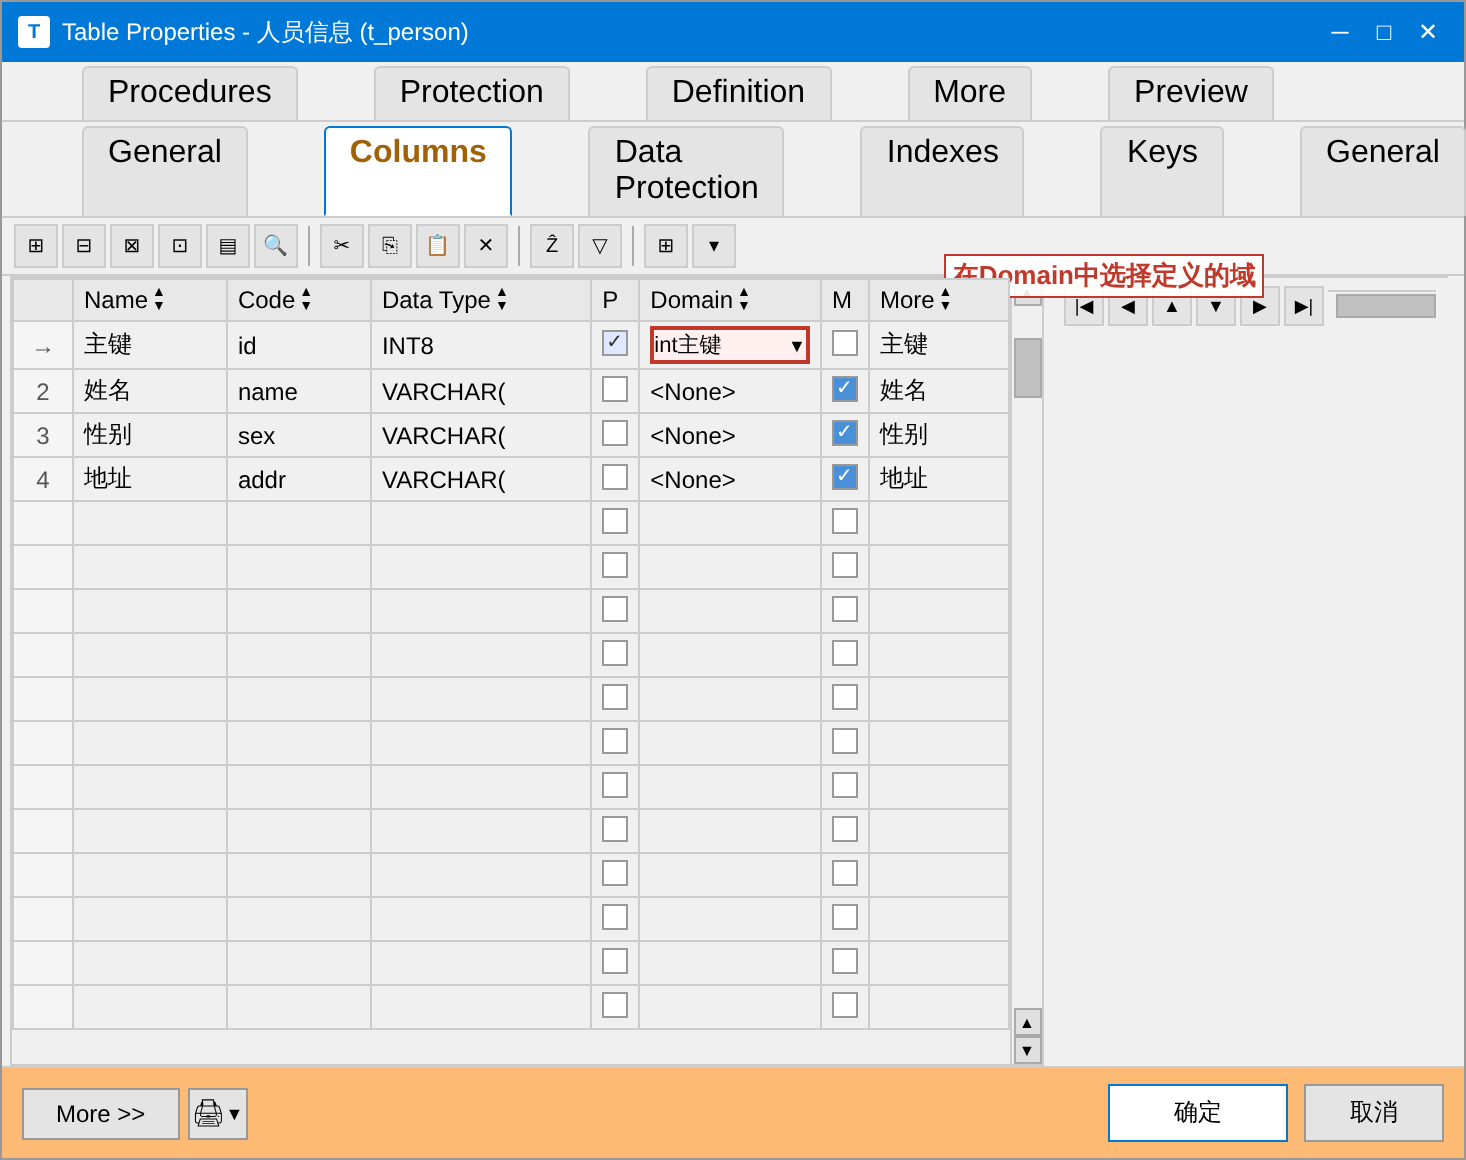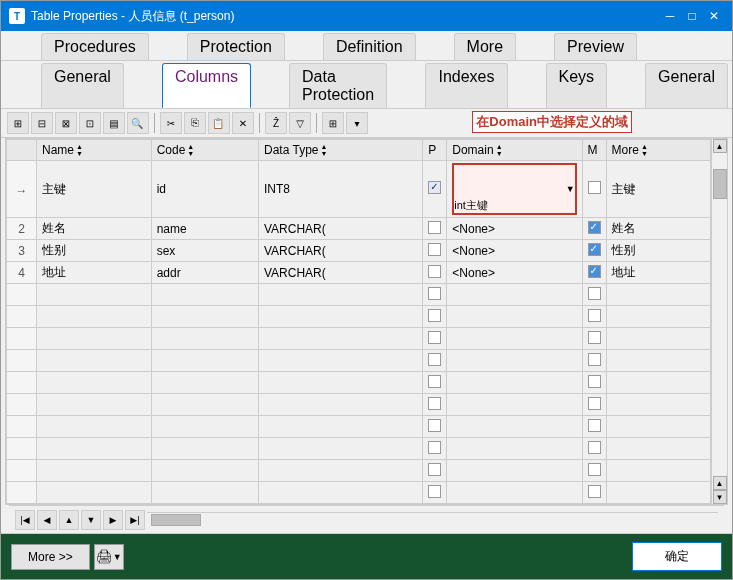--- a/index.html
+++ b/index.html
@@ -79,22 +79,22 @@
       font-size: 16px;
       border-radius: 3px 3px 0 0;
       color: #000;
       margin-left: 36px;
     }
 
     .tab.active {
       background: white;
       border-color: #0078d7;
       border-bottom: 1px solid white;
-      color: #701a75;
-      font-weight: 400;
+      color: #a16207;
+      font-weight: 700;
     }
 
     .toolbar {
       display: flex;
       align-items: center;
       padding: 3px 6px;
       background: #f0f0f0;
       border-bottom: 1px solid #ccc;
       gap: 2px;
       position: relative;
@@ -113,21 +113,21 @@
 
     .toolbar-separator {
       width: 1px; height: 20px;
       background: #aaa;
       margin: 0 3px;
     }
 
     .annotation {
       position: absolute;
       right: 100px;
-      top: 2px;
+      top: 18px;
       color: #c0392b;
       font-size: 13px;
       font-weight: bold;
       background: rgba(255,255,255,0.9);
       padding: 1px 3px;
       border: 1px solid #c0392b;
     }
 
     .data-table {
       width: 100%;
@@ -215,21 +215,20 @@
       display: flex;
       align-items: center;
       gap: 2px;
       border: 2px solid #c0392b;
       background: #fff0f0;
     }
 
     .domain-dropdown {
       flex: 1;
       font-size: 11px;
-      margin-top: 33px;
     }
 
     .scrollbar-v {
       width: 16px;
       background: #f0f0f0;
       border-left: 1px solid #ccc;
       display: flex;
       flex-direction: column;
       align-items: center;
     }
@@ -283,21 +282,21 @@
       display: flex;
       align-items: center;
       flex: 1;
     }
 
     .footer {
       display: flex;
       justify-content: space-between;
       align-items: center;
       padding: 6px 10px;
-      background: #14532d;
+      background: #fdba74;
       border-top: 1px solid #ccc;
       height: 46px;
     }
 
     .footer-left {
       display: flex;
       gap: 4px;
       align-items: center;
     }
 
@@ -387,21 +386,21 @@
     <button class="toolbar-btn">✕</button>
     <div class="toolbar-separator"></div>
     <button class="toolbar-btn">Ẑ</button>
     <button class="toolbar-btn">▽</button>
     <div class="toolbar-separator"></div>
     <button class="toolbar-btn">⊞</button>
     <button class="toolbar-btn">▾</button>
     <span class="annotation">在Domain中选择定义的域</span>
   </div>
 
-  <div style="flex:1; display:flex; flex-direction:column; overflow:hidden; margin: 0 4px;">
+  <div style="flex:1; display:flex; overflow:hidden; margin: 0 4px;">
     <div style="flex:1; display:flex; overflow:hidden; border: 1px solid #ccc;">
 
       <div style="flex:1; overflow:hidden; position:relative;">
         <table class="data-table">
           <thead>
             <tr>
               <th style="width:30px;"></th>
               <th>
                 <span class="col-sort">
                   <span>Name</span>
@@ -643,16 +642,17 @@
       <button class="footer-btn more-btn">
         <span>More &gt;&gt;</span>
       </button>
       <button class="print-btn">
         <span>🖨</span>
         <span class="dropdown-arrow">▼</span>
       </button>
     </div>
     <div style="display:flex; gap:8px;">
       <button class="footer-btn primary">确定</button>
+      <button class="footer-btn">取消</button>
     </div>
   </div>
 
 </div>
 
 </body></html>

